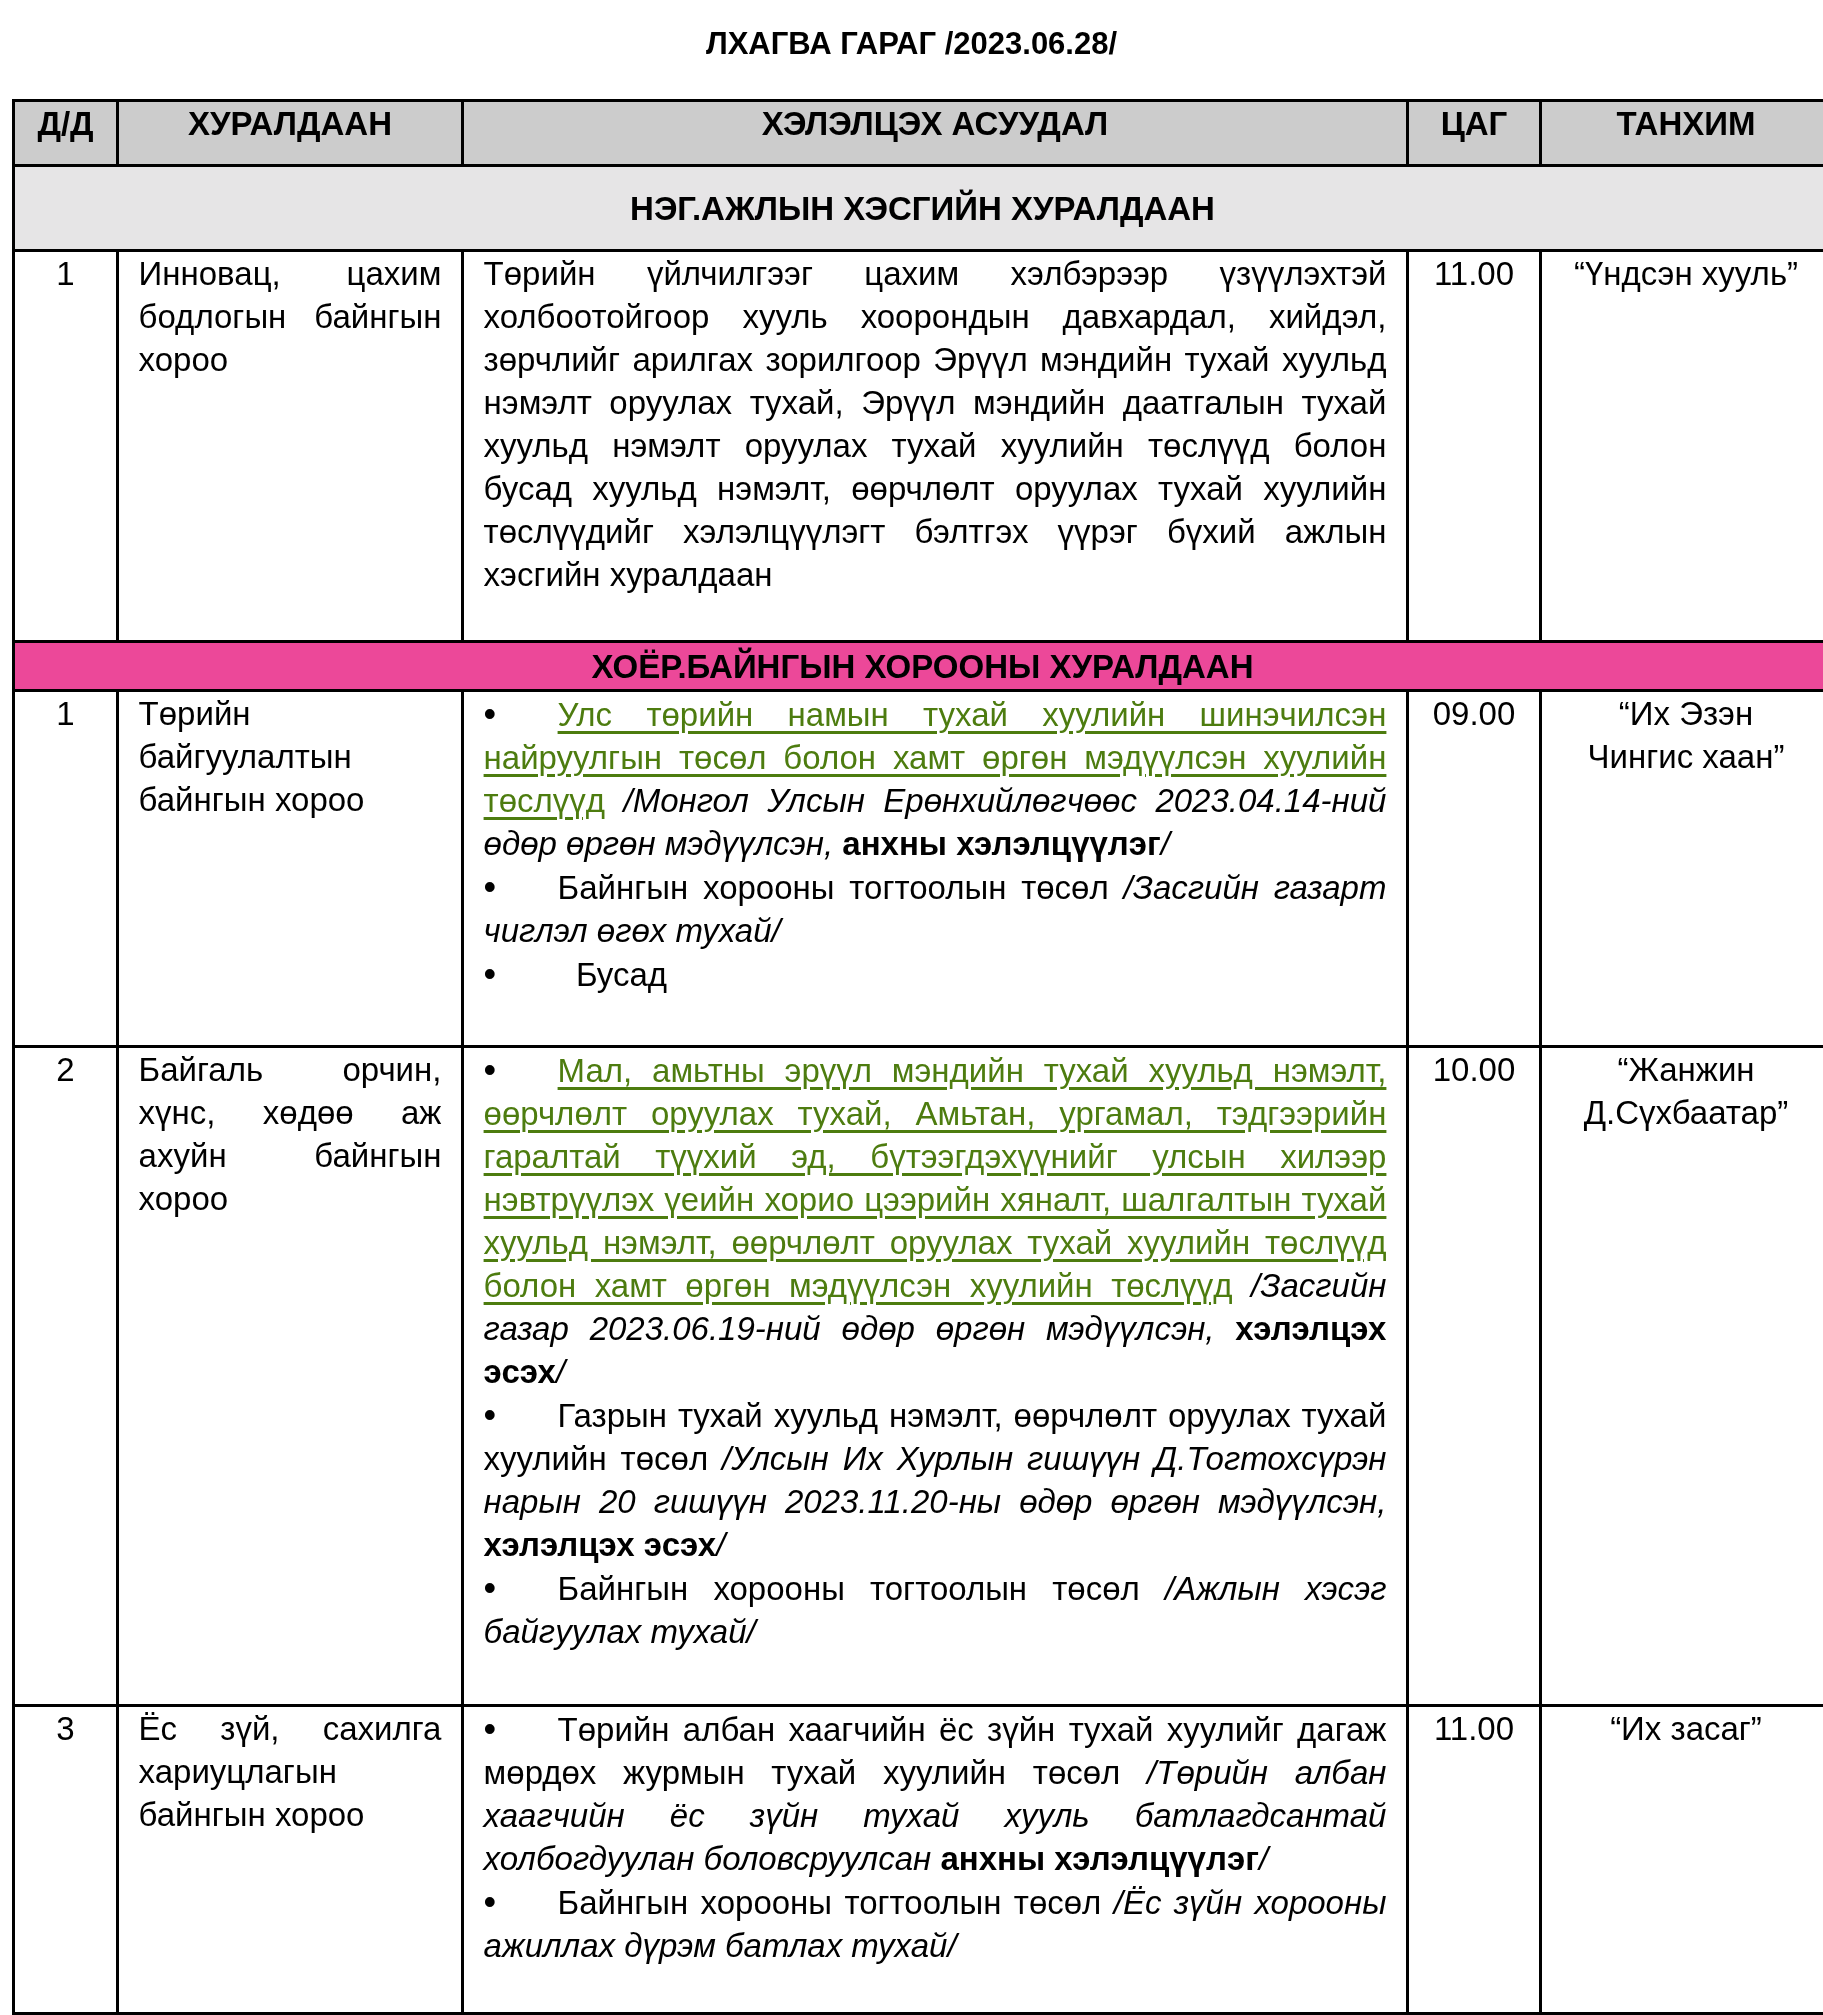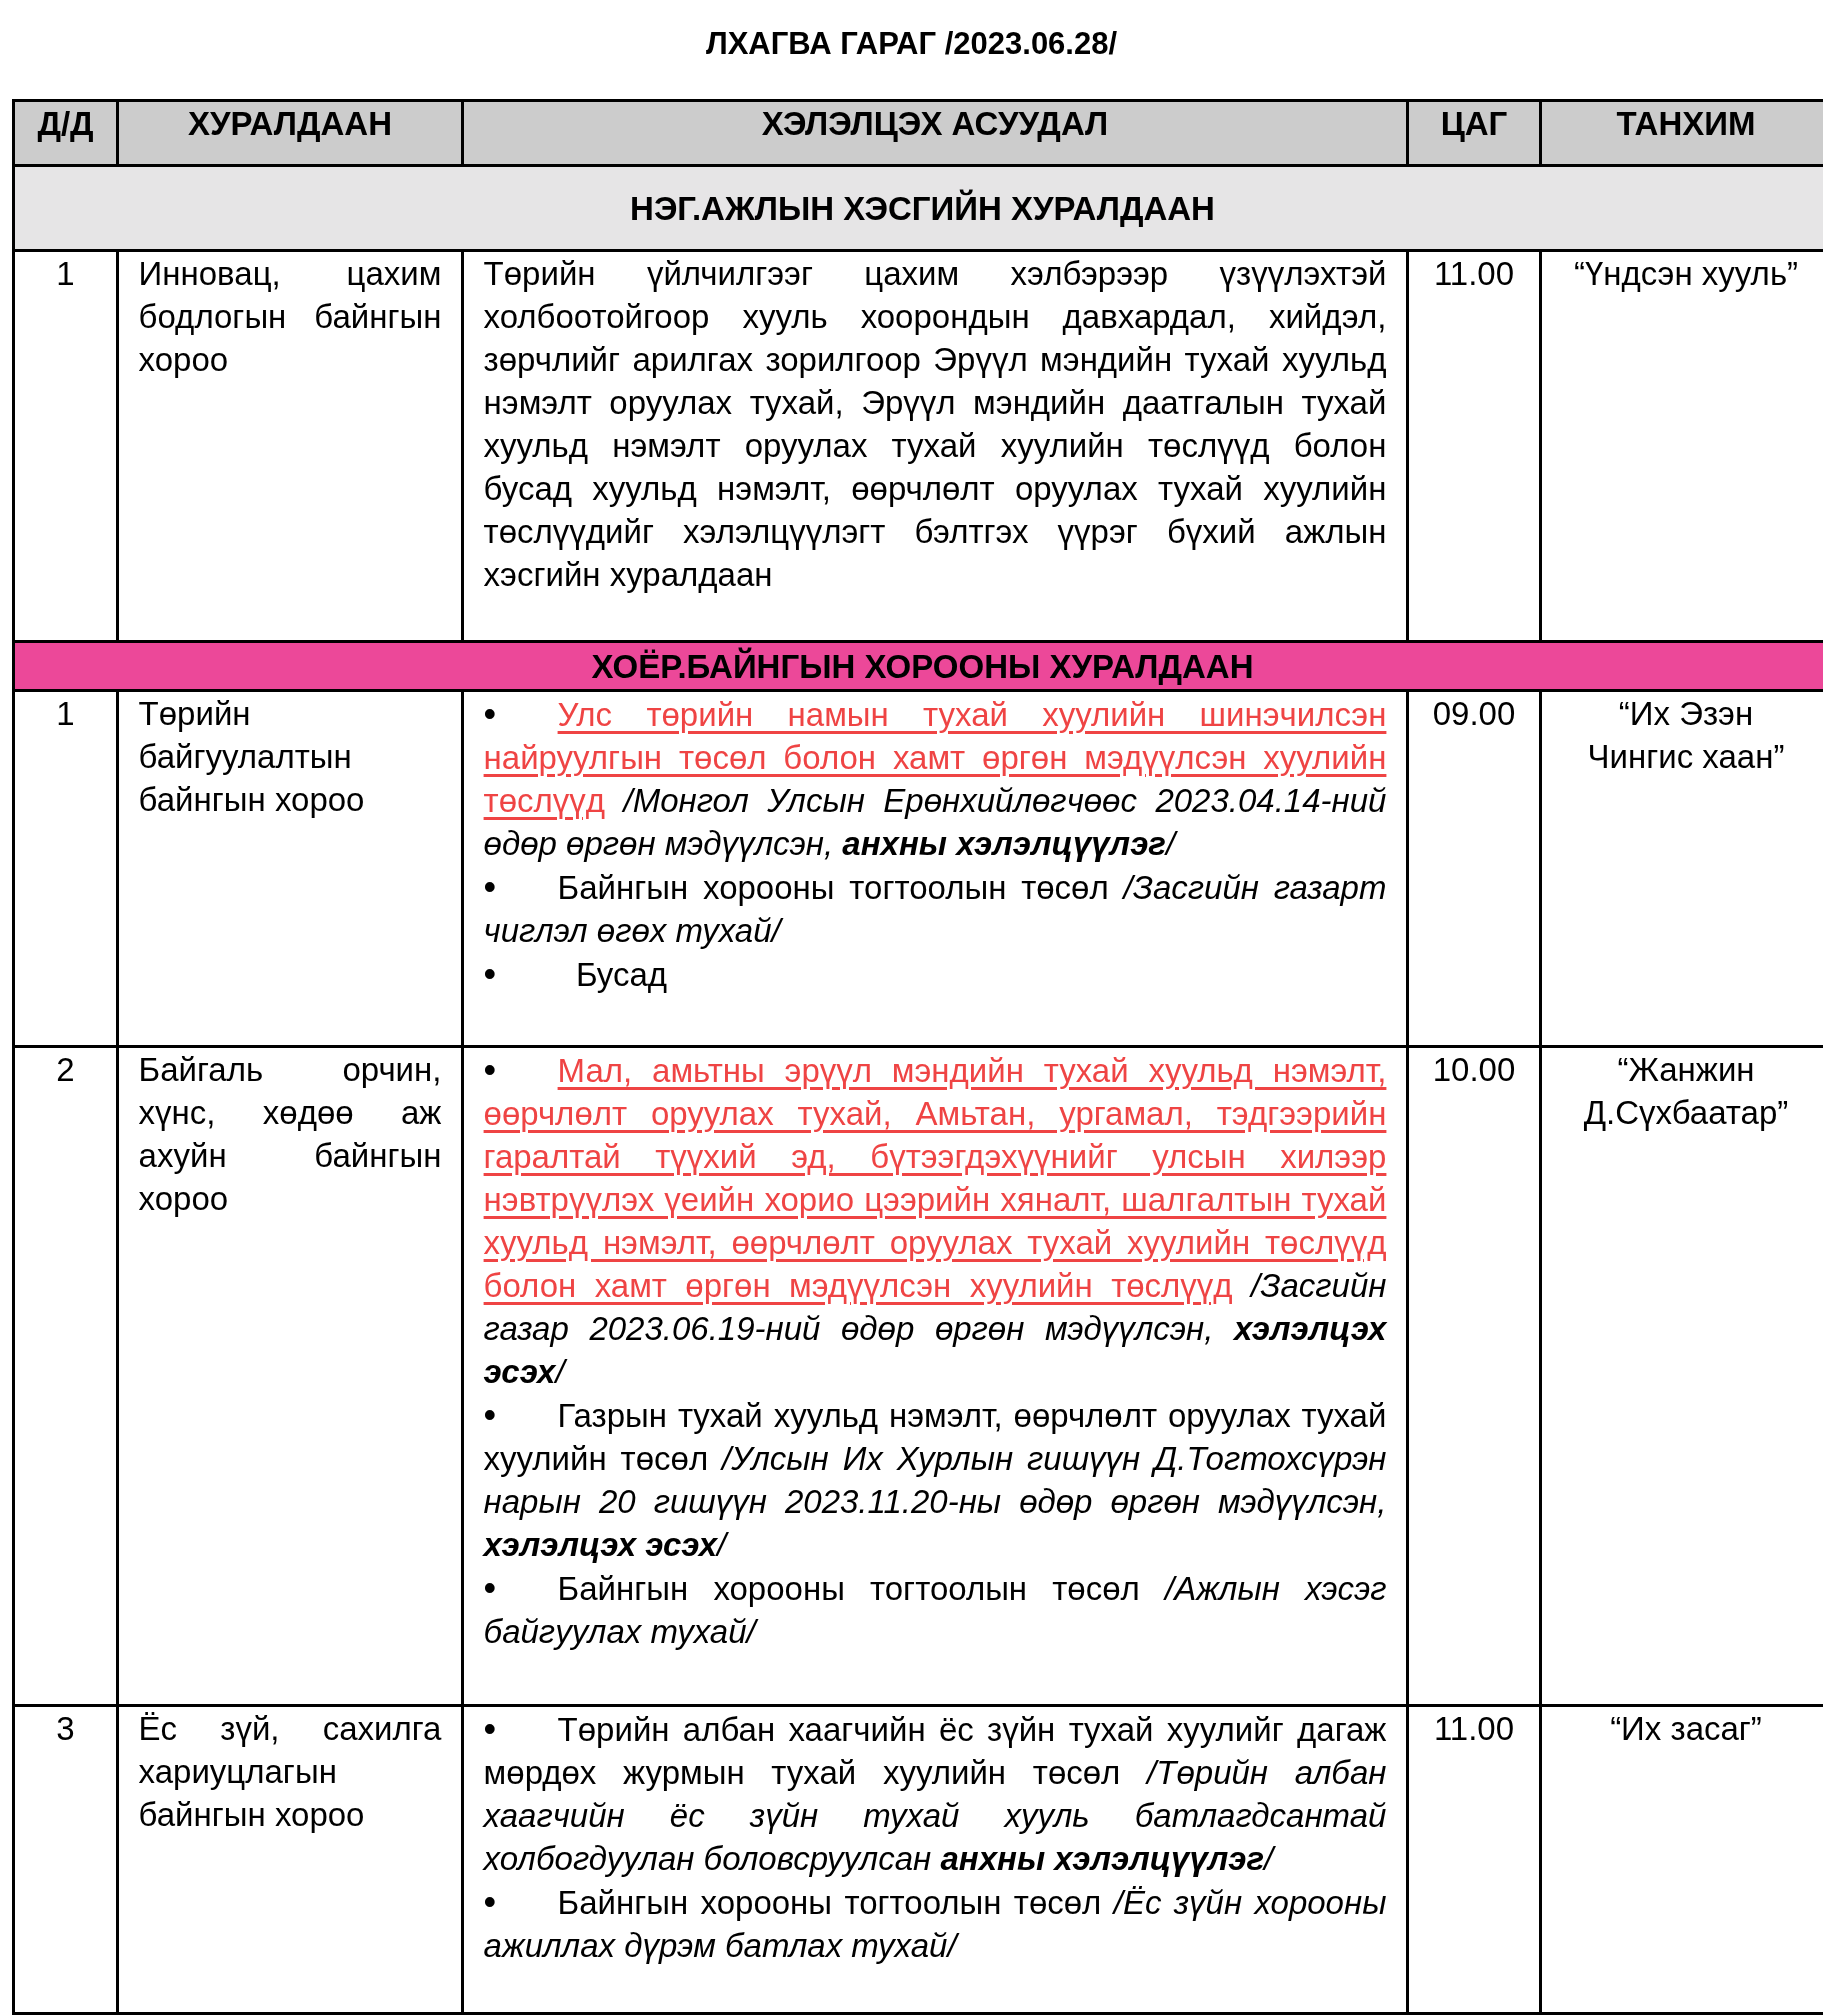--- a/index.html
+++ b/index.html
@@ -33,23 +33,23 @@
   tr.section.grey td { background: #e6e5e6; height: 85px; }
   tr.section.green td { background: #ec4899; height: 49px; }
   td.num { text-align: center; padding: 3.6px 0 0 0; }
   td.name { text-align: justify; text-align-last: left; padding-top: 3.6px; }
   td.time { text-align: center; padding: 3.6px 0 0 0; }
   td.room { text-align: center; padding: 3.6px 9px 0 9px; }
   td.topic { text-align: justify; padding: 3.6px 19.6px 0 19.6px; }
   td.topic p { margin: 0; }
   .bullet { display: inline-block; width: 74px; }
   .bullet::before { content: "\2022"; font-size: 36px; }
-  .orange-link { color: #ef4444; text-decoration: underline; text-decoration-thickness: 2.7px; text-underline-offset: 4.5px; }
+  .orange-link { color: #4d7c0f; text-decoration: underline; text-decoration-thickness: 2.7px; text-underline-offset: 4.5px; }
   .it { font-style: italic; }
-  .bi { font-style: italic; font-weight: bold; }
+  .bi { font-weight: bold; }
   tr.r1 td { height: 391px; }
   tr.r21 td { height: 356px; }
   tr.r22 td { height: 659px; }
   tr.r23 td { height: 308px; }
 </style>
 </head>
 <body>
 
 <div class="page-title">ЛХАГВА ГАРАГ /2023.06.28/</div>
 

